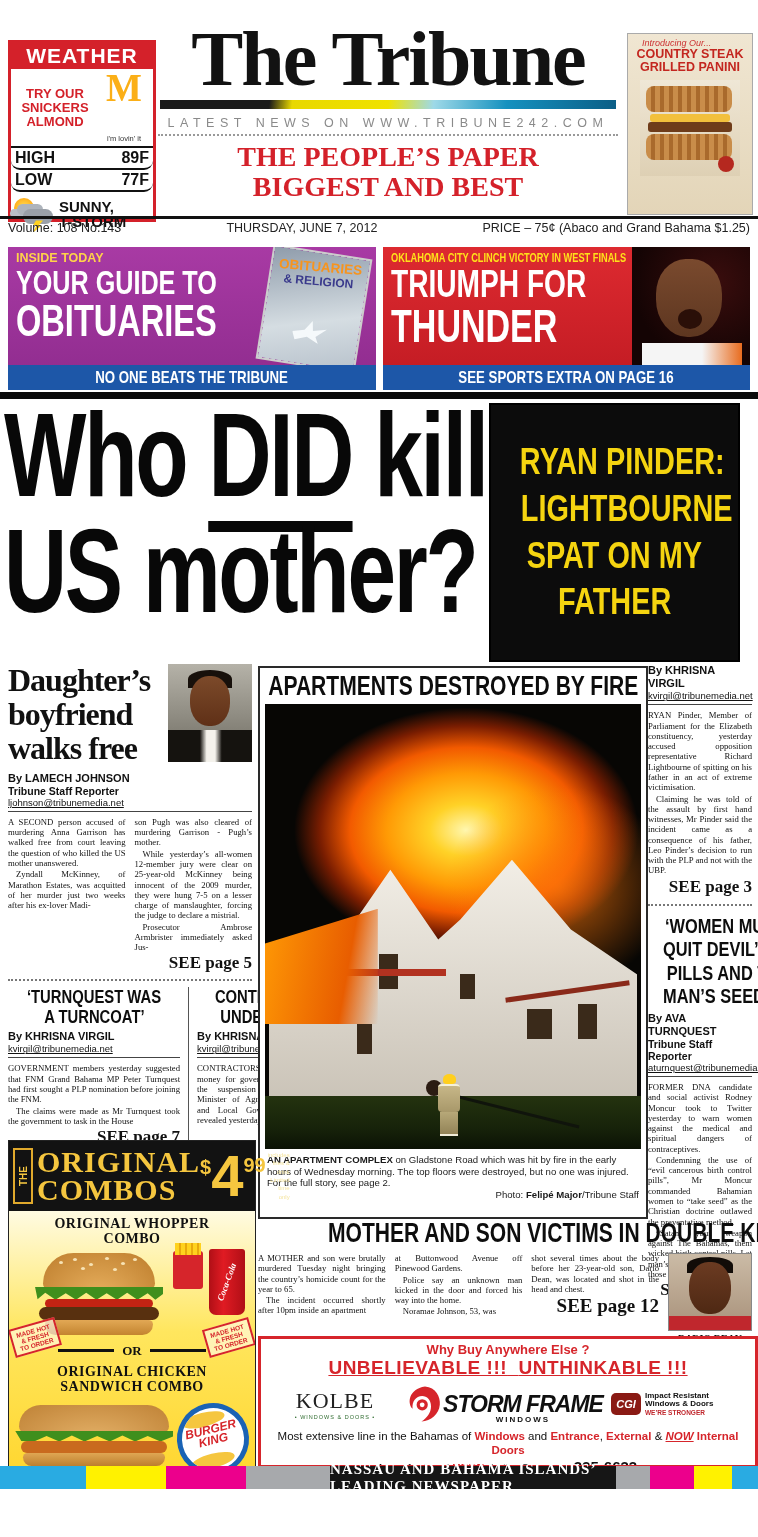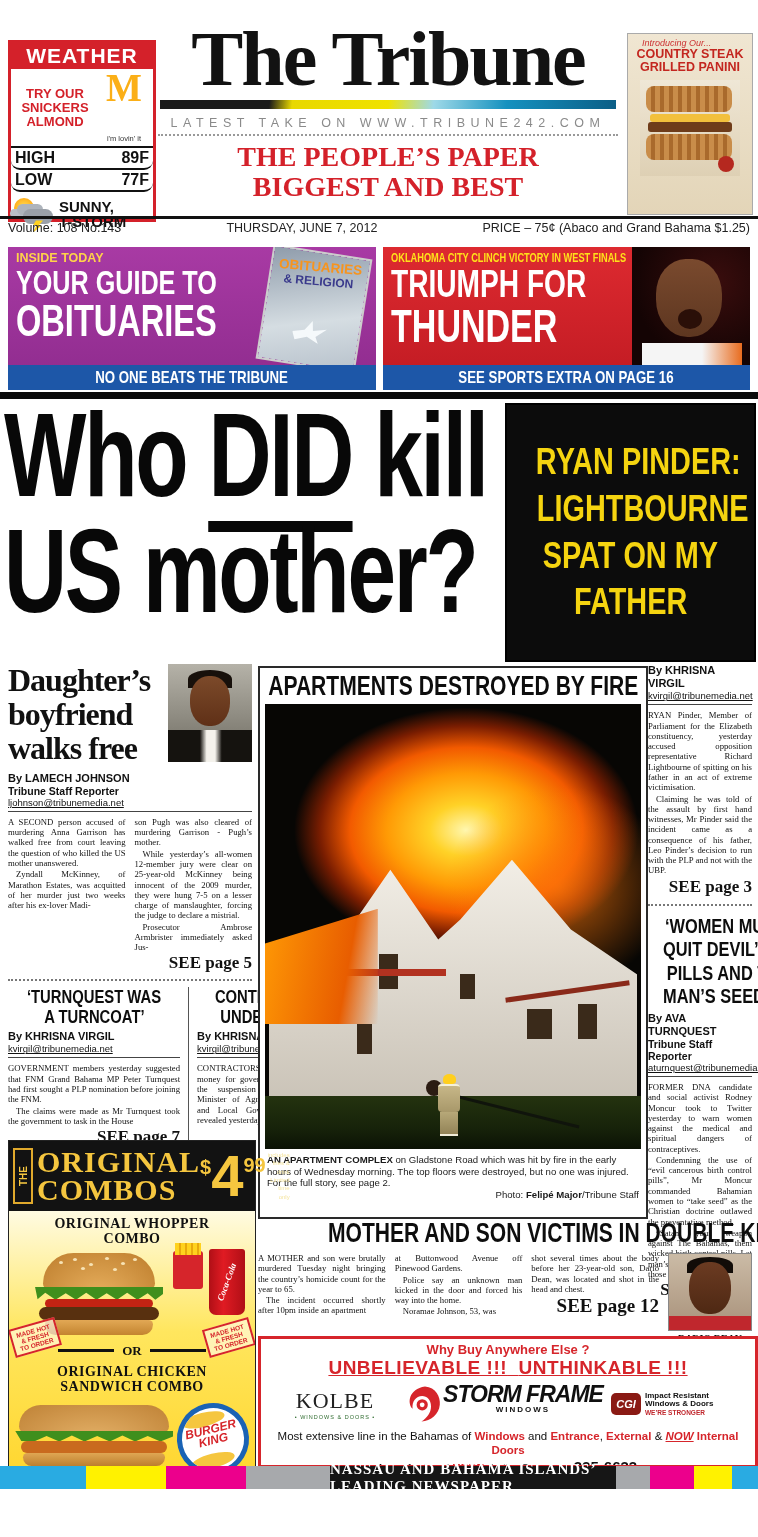--- a/index.html
+++ b/index.html
@@ -83,21 +83,21 @@
   .pl-mouth{position:absolute;left:46px;top:62px;width:24px;height:20px;border-radius:50%;background:#2a0f08;}
   .pl-jersey{position:absolute;left:10px;bottom:0;width:100px;height:22px;
              background:linear-gradient(90deg,#f5f5f5 60%,#e86c1f);}
 
   .divider{left:0;top:392px;width:758px;height:7px;background:#0a0a0a;}
 
   
   .mainhead{left:4px;top:398px;width:500px;font-weight:bold;font-size:118px;line-height:.98;
             color:#080808;letter-spacing:-3px;}
   .underline{border-bottom:11px solid #080808;}
-  .pinderbox{left:505px;top:403px;width:247px;height:255px;background:#0c0c0c;border:2px solid #000;
+  .pinderbox{left:489px;top:403px;width:247px;height:255px;background:#0c0c0c;border:2px solid #000;
              display:flex;flex-direction:column;justify-content:center;text-align:center;}
   .pb-line{color:#f5d410;font-weight:bold;font-size:37px;line-height:1.26;}
 
   
   .byline{font-weight:bold;font-size:11px;line-height:1.2;}
   .byline-sub{font-weight:bold;font-size:10.5px;}
   .email{font-size:9.5px;text-decoration:underline;font-weight:normal;}
   .byrule{border-bottom:1px solid #444;padding-bottom:3px;margin-bottom:5px;}
   .body-txt{font-family:"Liberation Serif",serif;font-size:8.7px;line-height:1.18;}
   .body-txt p{margin:0 0 1px;text-indent:8px;}
@@ -234,21 +234,21 @@
 
   
   .stormad{left:258px;top:1336px;width:494px;height:126px;border:3px solid #d6252b;background:#fff;
            text-align:center;overflow:hidden;}
   .st-l1{color:#d6252b;font-weight:bold;font-size:13px;margin-top:3px;}
   .st-l2{color:#d6252b;font-weight:bold;font-size:19px;text-decoration:underline;letter-spacing:.5px;}
   .st-logos{display:flex;align-items:center;justify-content:space-between;padding:2px 14px;height:46px;}
   .kolbe{text-align:center;width:120px;}
   .kolbe-t{font-family:"Liberation Serif",serif;font-size:22px;letter-spacing:1px;color:#222;}
   .kolbe-s{font-size:5.5px;letter-spacing:1px;color:#2e6b2e;}
-  .storm-mid{display:flex;align-items:flex-start;}
+  .storm-mid{display:flex;align-items:flex-end;}
   .storm-name{font-weight:bold;font-style:italic;font-size:23px;letter-spacing:-1px;color:#101010;line-height:.9;}
   .storm-sub{font-weight:bold;font-size:8px;letter-spacing:2px;}
   .cgi{display:flex;align-items:center;gap:4px;width:130px;}
   .cgi-badge{width:30px;height:22px;border-radius:5px;background:#8a1a14;color:#fff;font-weight:bold;
              font-style:italic;font-size:11px;display:flex;align-items:center;justify-content:center;}
   .cgi-txt{text-align:left;font-weight:bold;font-size:8px;line-height:1.1;}
   .cgi-red{color:#c0272d;font-size:6.5px;}
   .st-body{font-size:11.5px;line-height:1.25;}
   .red-b{color:#d6252b;font-weight:bold;}
   .red-bi{color:#d6252b;font-weight:bold;font-style:italic;text-decoration:underline;}
@@ -295,21 +295,21 @@
       <div class="fc-txt">
         <div>SUNNY,</div>
         <div>T-STORM</div>
       </div>
     </div>
   </div>
 
   <div class="abs masthead">
     <div class="mast-title">The Tribune</div>
     <div class="swoosh"></div>
-    <div class="tagline">LATEST TAKE ON WWW.TRIBUNE242.COM</div>
+    <div class="tagline">LATEST NEWS ON WWW.TRIBUNE242.COM</div>
     <div class="dotrule"></div>
     <div class="slogan">THE PEOPLE’S PAPER</div>
     <div class="slogan">BIGGEST AND BEST</div>
   </div>
 
   <div class="abs panini">
     <div class="pan-intro">Introducing Our...</div>
     <div class="pan-t">COUNTRY STEAK</div>
     <div class="pan-t">GRILLED PANINI</div>
     <div class="pan-img">

